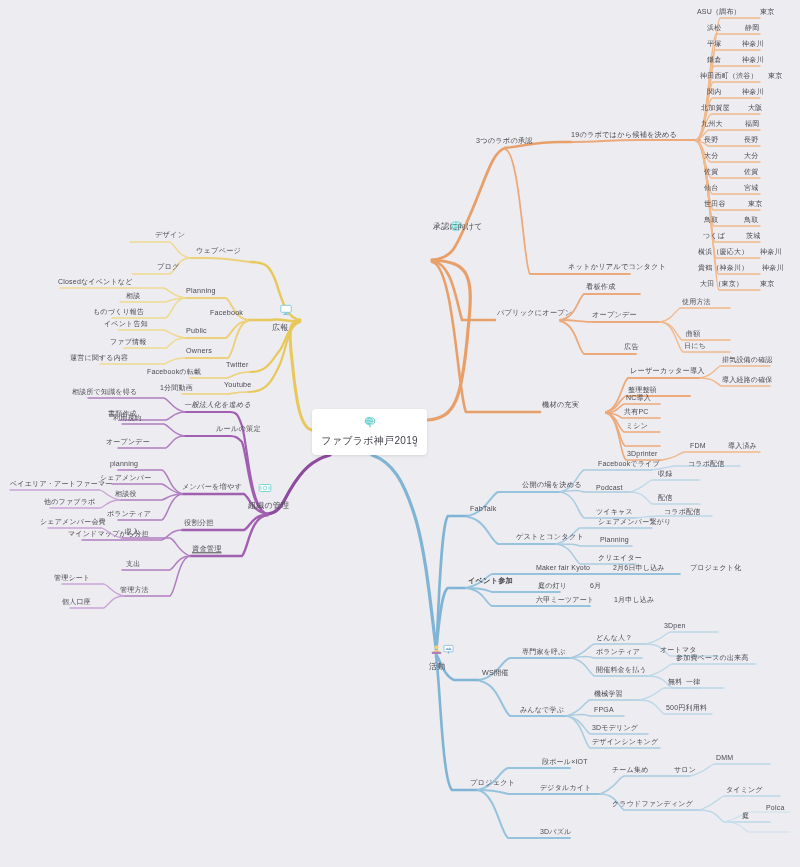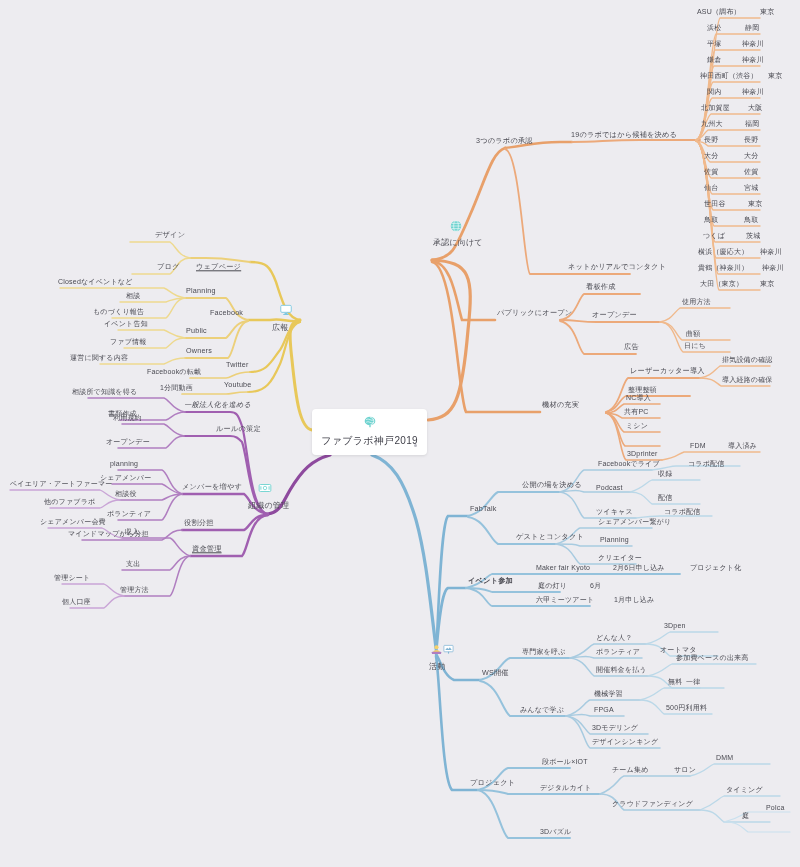--- a/index.html
+++ b/index.html
@@ -232,21 +232,21 @@
   </svg>
   <div class="root-label">ファブラボ神戸2019</div>
 </div>
 <div class="dot" style="left:414px;top:444px;"></div>
 
 <svg class="node-icon" style="left:449px;top:219px;" viewBox="0 0 24 24">
   <circle cx="12" cy="12" r="9" fill="#6fd3d0"></circle>
   <ellipse cx="12" cy="12" rx="4" ry="9" fill="none" stroke="#fff" stroke-width="1"></ellipse>
   <path d="M3 12h18M4.5 7.5h15M4.5 16.5h15" stroke="#fff" stroke-width="1" fill="none"></path>
 </svg>
-<div class="lbl sz8" style="left:433px;top:248px;">承認に向けて</div>
+<div class="lbl sz8" style="left:433px;top:232px;">承認に向けて</div>
 
 <svg class="node-icon" style="left:279px;top:303px;" viewBox="0 0 24 24">
   <rect x="3" y="4" width="18" height="12" rx="2" fill="#fff" stroke="#7fc8e0" stroke-width="1.6"></rect>
   <rect x="9.5" y="17" width="5" height="2" fill="#7fc8e0"></rect>
   <rect x="7" y="19" width="10" height="1.6" rx=".8" fill="#7fc8e0"></rect>
 </svg>
 <div class="lbl sz8" style="left:272px;top:333px;">広報</div>
 
 <svg class="node-icon" style="left:258px;top:481px;" viewBox="0 0 24 24">
   <rect x="2" y="6" width="20" height="12" rx="2" fill="#fff" stroke="#6fd3d0" stroke-width="1.6"></rect>
@@ -323,21 +323,21 @@
 <div class="lbl sz7" style="left:722px;top:364px;">排気設備の確認</div>
 <div class="lbl sz7" style="left:722px;top:384px;">導入経路の確保</div>
 <div class="lbl sz7" style="left:628px;top:394px;">整理整頓</div>
 <div class="lbl sz7" style="left:626px;top:402px;">NC導入</div>
 <div class="lbl sz7" style="left:624px;top:416px;">共有PC</div>
 <div class="lbl sz7" style="left:626px;top:430px;">ミシン</div>
 <div class="lbl sz7" style="left:627px;top:458px;">3Dprinter</div>
 <div class="lbl sz7" style="left:690px;top:450px;">FDM</div>
 <div class="lbl sz7" style="left:728px;top:450px;">導入済み</div>
 
-<div class="lbl" style="left:196px;top:272px;text-decoration:underline;">ウェブページ</div>
+<div class="lbl" style="left:196px;top:256px;">ウェブページ</div>
 <div class="lbl" style="left:155px;top:240px;">デザイン</div>
 <div class="lbl" style="left:157px;top:272px;">ブログ</div>
 
 <div class="lbl" style="left:210px;top:318px;">Facebook</div>
 <div class="lbl" style="left:186px;top:296px;">Planning</div>
 <div class="lbl sz7" style="left:58px;top:286px;">Closedなイベントなど</div>
 <div class="lbl sz7" style="left:126px;top:300px;">相談</div>
 <div class="lbl sz7" style="left:93px;top:316px;">ものづくり報告</div>
 <div class="lbl" style="left:186px;top:336px;">Public</div>
 <div class="lbl sz7" style="left:104px;top:328px;">イベント告知</div>

